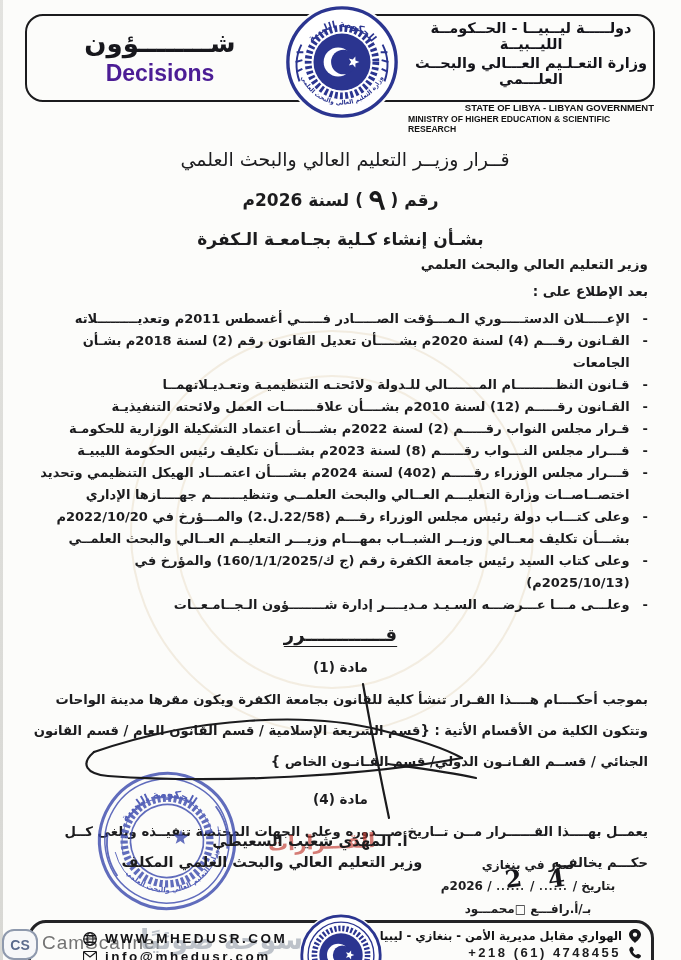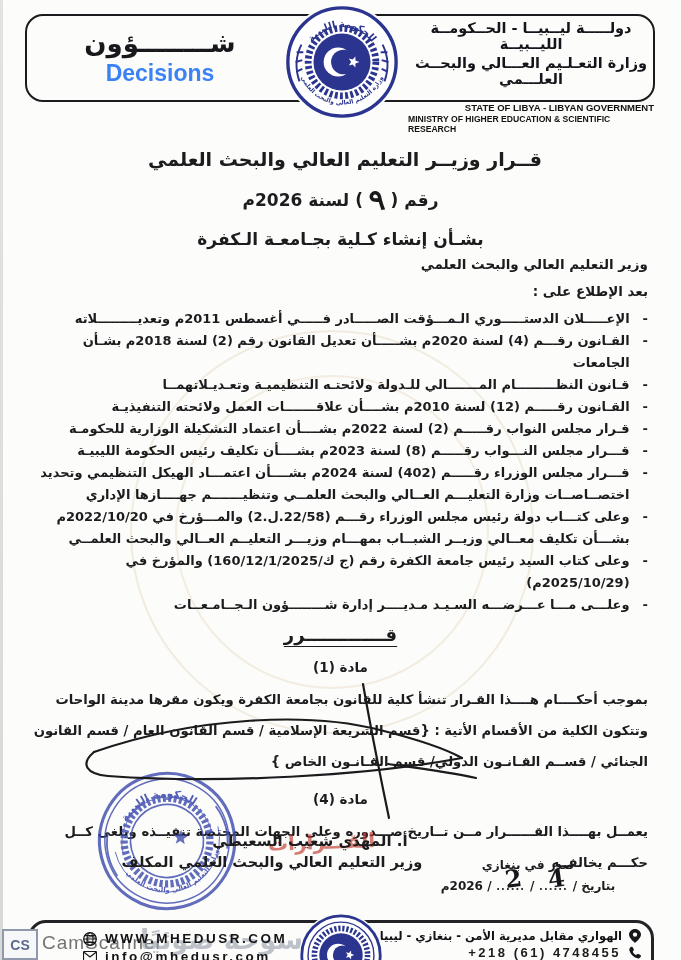--- a/index.html
+++ b/index.html
@@ -6,30 +6,30 @@
   .page{
     position:relative;width:681px;height:960px;margin:0 auto;
     background:#fcfcfa;overflow:hidden;
     font-family:"DejaVu Sans",sans-serif;direction:rtl;color:#1c1c1e;
   }
   
   .header-frame{position:absolute;left:25px;top:14px;width:626px;height:84px;
     border:2.5px solid #1b1b1d;border-radius:18px;}
   .hdr-left{position:absolute;left:55px;top:28px;width:210px;text-align:center;direction:rtl;}
   .hdr-left .ar{font-size:26px;font-weight:bold;color:#17171c;letter-spacing:0.5px;}
-  .hdr-left .en{font-size:23px;font-weight:bold;color:#3b82f6;font-family:"Liberation Sans",sans-serif;margin-top:2px;}
+  .hdr-left .en{font-size:23px;font-weight:bold;color:#4c1d95;font-family:"Liberation Sans",sans-serif;margin-top:2px;}
   .hdr-right{position:absolute;left:408px;top:20px;width:246px;text-align:center;}
   .hdr-right .ar1{font-size:14.5px;font-weight:bold;color:#14141a;}
   .hdr-right .ar2{font-size:14.5px;font-weight:bold;color:#14141a;margin-top:3px;}
   .hdr-right .en1{font-size:9.5px;font-weight:bold;color:#111;margin-top:15px;text-align:right;font-family:"Liberation Sans",sans-serif;direction:ltr;}
   .hdr-right .en2{font-size:8.6px;font-weight:bold;color:#111;margin-top:1px;text-align:left;font-family:"Liberation Sans",sans-serif;direction:ltr;}
   .emblem-wrap{position:absolute;left:284px;top:4px;width:116px;height:116px;background:#fcfcfa;border-radius:50%;}
   
   .title-block{position:absolute;left:0;top:148px;width:100%;text-align:center;}
-  .title-block .t1{font-size:19px;font-weight:bold;margin-left:9px;}
+  .title-block .t1{font-size:19px;font-weight:normal;margin-left:9px;}
   .title-block .t2{font-size:17px;font-weight:bold;margin-top:13px;}
   .title-block .t2 .hand-num{display:inline-block;font-family:"DejaVu Serif",serif;font-size:29px;font-weight:bold;transform:rotate(-7deg);vertical-align:-4px;padding:0 6px;color:#1a1a1a;}
   .title-block .t3{font-size:17px;font-weight:bold;margin-top:12px;}
   
   .body-block{position:absolute;right:33px;left:33px;top:256px;}
   .intro1{font-size:13.5px;font-weight:bold;margin-bottom:11px;}
   .intro2{font-size:13.5px;font-weight:bold;margin-bottom:9px;}
   .li{display:flex;gap:13px;font-size:13px;font-weight:bold;line-height:22px;}
   .li .dash{flex:0 0 auto;}
   .li .li-text{flex:1 1 auto;text-align:right;}
@@ -61,21 +61,21 @@
   .f-row{display:flex;direction:rtl;align-items:center;gap:7px;justify-content:flex-start;margin-bottom:2px;}
   .f-row .txt{font-size:11.5px;font-weight:bold;color:#121214;}
   .f-row .num{font-size:13px;font-weight:bold;letter-spacing:2.5px;direction:ltr;font-family:"Liberation Sans",sans-serif;}
   .f-left{position:absolute;left:52px;top:8px;direction:ltr;text-align:left;}
   .f-lrow{display:flex;align-items:center;gap:8px;margin-bottom:3px;}
   .f-lrow .txt{font-size:13.5px;font-weight:bold;letter-spacing:2.5px;font-family:"Liberation Sans",sans-serif;color:#141416;}
   .f-emblem{position:absolute;left:268px;top:-10px;width:84px;height:84px;background:#fcfcfa;border-radius:50%;}
   .ficon{flex:0 0 auto;}
   
   .scan-ar{position:absolute;left:140px;top:924px;z-index:4;font-size:27px;font-weight:bold;color:#97a0ac;opacity:.62;direction:rtl;}
-  .cs-box{position:absolute;left:2px;top:929px;width:32px;height:27px;border:2.5px solid #8e99ad;border-radius:0;background:#f6f7f9;z-index:7;
+  .cs-box{position:absolute;left:2px;top:929px;width:32px;height:27px;border:2.5px solid #8e99ad;border-radius:12px;background:#f6f7f9;z-index:7;
     display:flex;align-items:center;justify-content:center;font-family:"Liberation Sans",sans-serif;font-size:14px;font-weight:bold;color:#5b6b8c;}
   .cs-text{position:absolute;left:42px;top:932px;z-index:3;font-family:"Liberation Sans",sans-serif;font-size:19px;font-weight:normal;color:#737373;letter-spacing:1px;}
   .edge-line{position:absolute;left:0;top:0;width:3px;height:100%;background:linear-gradient(#d8d8d4,#c9c9c4);opacity:.7;}
 </style>
 </head>
 <body>
 
 <div class="page">
   <div class="edge-line"></div>
 
@@ -160,21 +160,21 @@
         <div class="li">
           <span class="dash">-</span>
           <span class="li-text">قـــرار مجلس الوزراء رقـــــم (402) لسنة 2024م بشــــأن اعتمـــاد الهيكل التنظيمي وتحديد اختصــاصــات وزارة التعليـــم العــالي والبحث العلمــي وتنظيـــــــم جهــــازها الإداري</span>
         </div>
         <div class="li">
           <span class="dash">-</span>
           <span class="li-text">وعلى كتـــاب دولة رئيس مجلس الوزراء رقـــم (22/58.ل.2) والمـــؤرخ في 2022/10/20م بشـــأن تكليف معــالي وزيــر الشبــاب بمهـــام وزيـــر التعليــم العــالي والبحث العلمــي</span>
         </div>
         <div class="li">
           <span class="dash">-</span>
-          <span class="li-text">وعلى كتاب السيد رئيس جامعة الكفرة رقم (ج ك/160/12/1/2025) والمؤرخ في (2025/10/29م)</span>
+          <span class="li-text">وعلى كتاب السيد رئيس جامعة الكفرة رقم (ج ك/160/1/1/2025) والمؤرخ في (2025/10/13م)</span>
         </div>
         <div class="li">
           <span class="dash">-</span>
           <span class="li-text">وعلـــى مـــا عـــرضـــه السـيـد مـديــــر إدارة شــــــــؤون الـجــامـعــات</span>
         </div>
       </div>
 
     <div class="decree-word">قـــــــــــــرر</div>
 
     <div class="article-h">مادة (1)</div>
@@ -221,20 +221,21 @@
 
   <div class="issue">
     <div class="place">صدر في بنغازي</div>
     <div class="dateline">
       <span>بتاريخ /</span>
       <span class="slot"><span class="dots">......</span><span class="hand">4</span></span>
       <span>/</span>
       <span class="slot"><span class="dots">......</span><span class="hand">2</span></span>
       <span>/ 2026م</span>
     </div>
+    <div class="clerk">بـ/أ.رافـــع □محمـــود</div>
   </div>
 
   <div class="scan-ar">الممسوحة ضوئيًا</div>
   <div class="cs-text">CamScanner</div>
   <div class="cs-box">CS</div>
 
   <div class="footer-frame">
     <div class="f-right">
       <div class="f-row">
         <svg class="ficon" width="12" height="14" viewBox="0 0 12 14">

